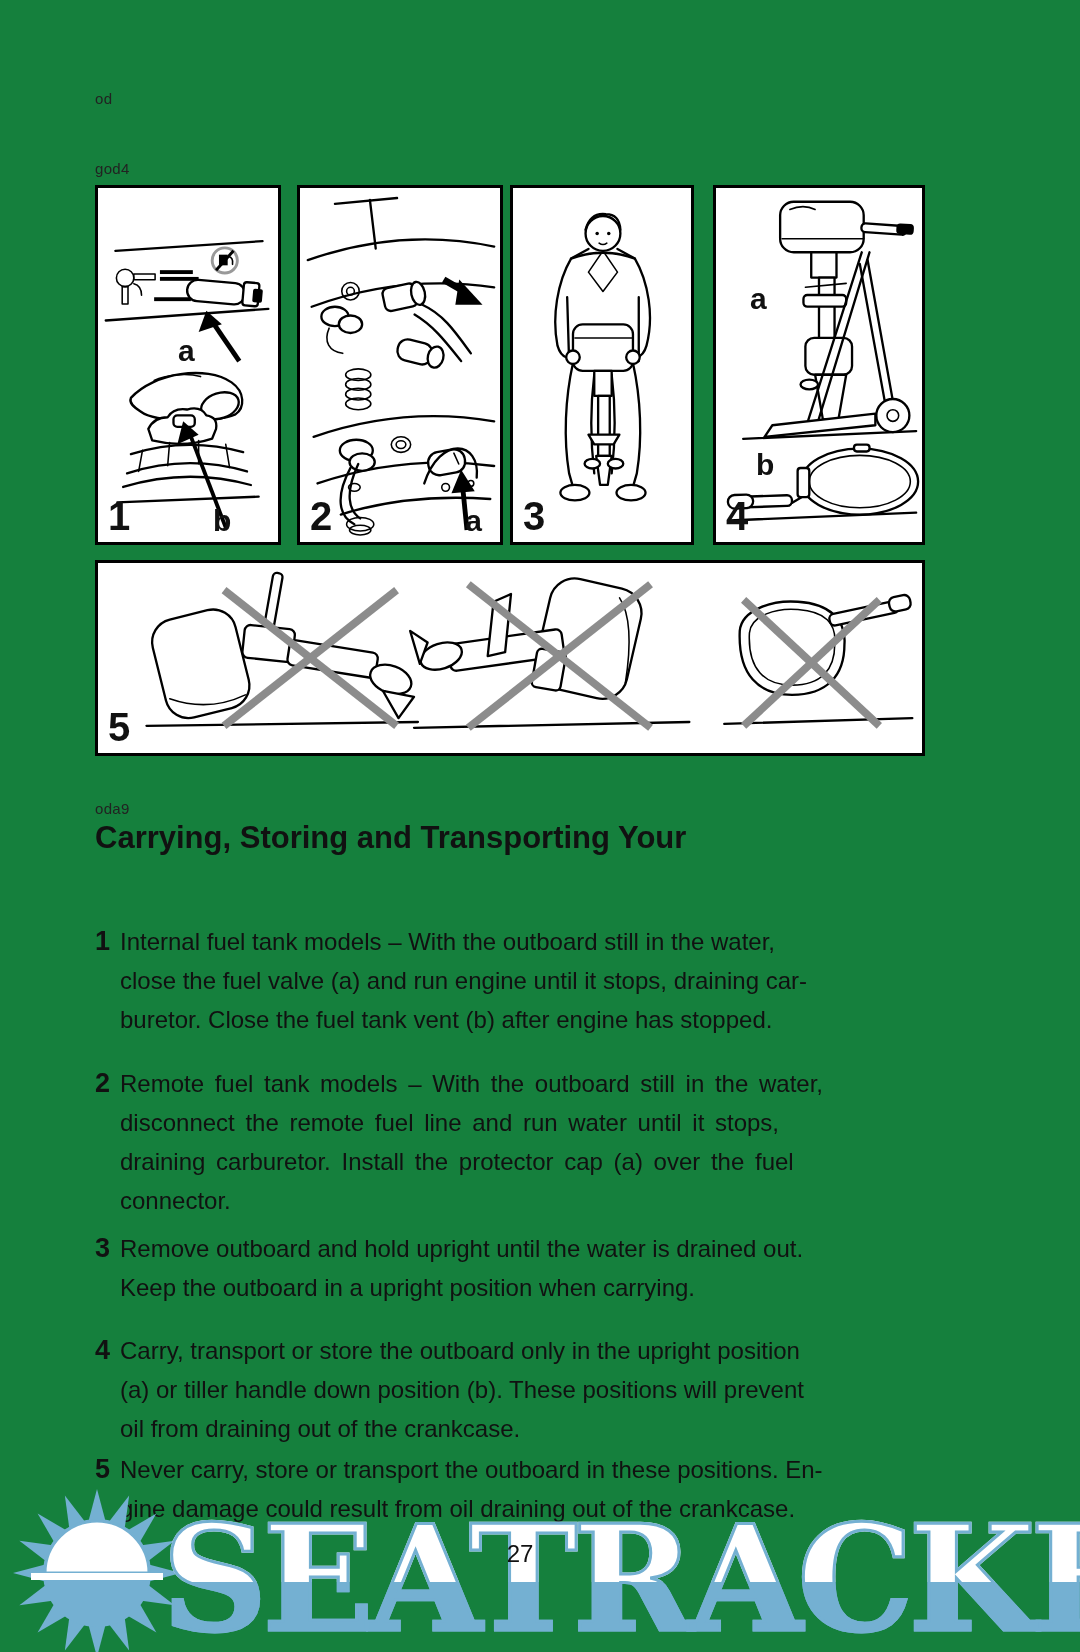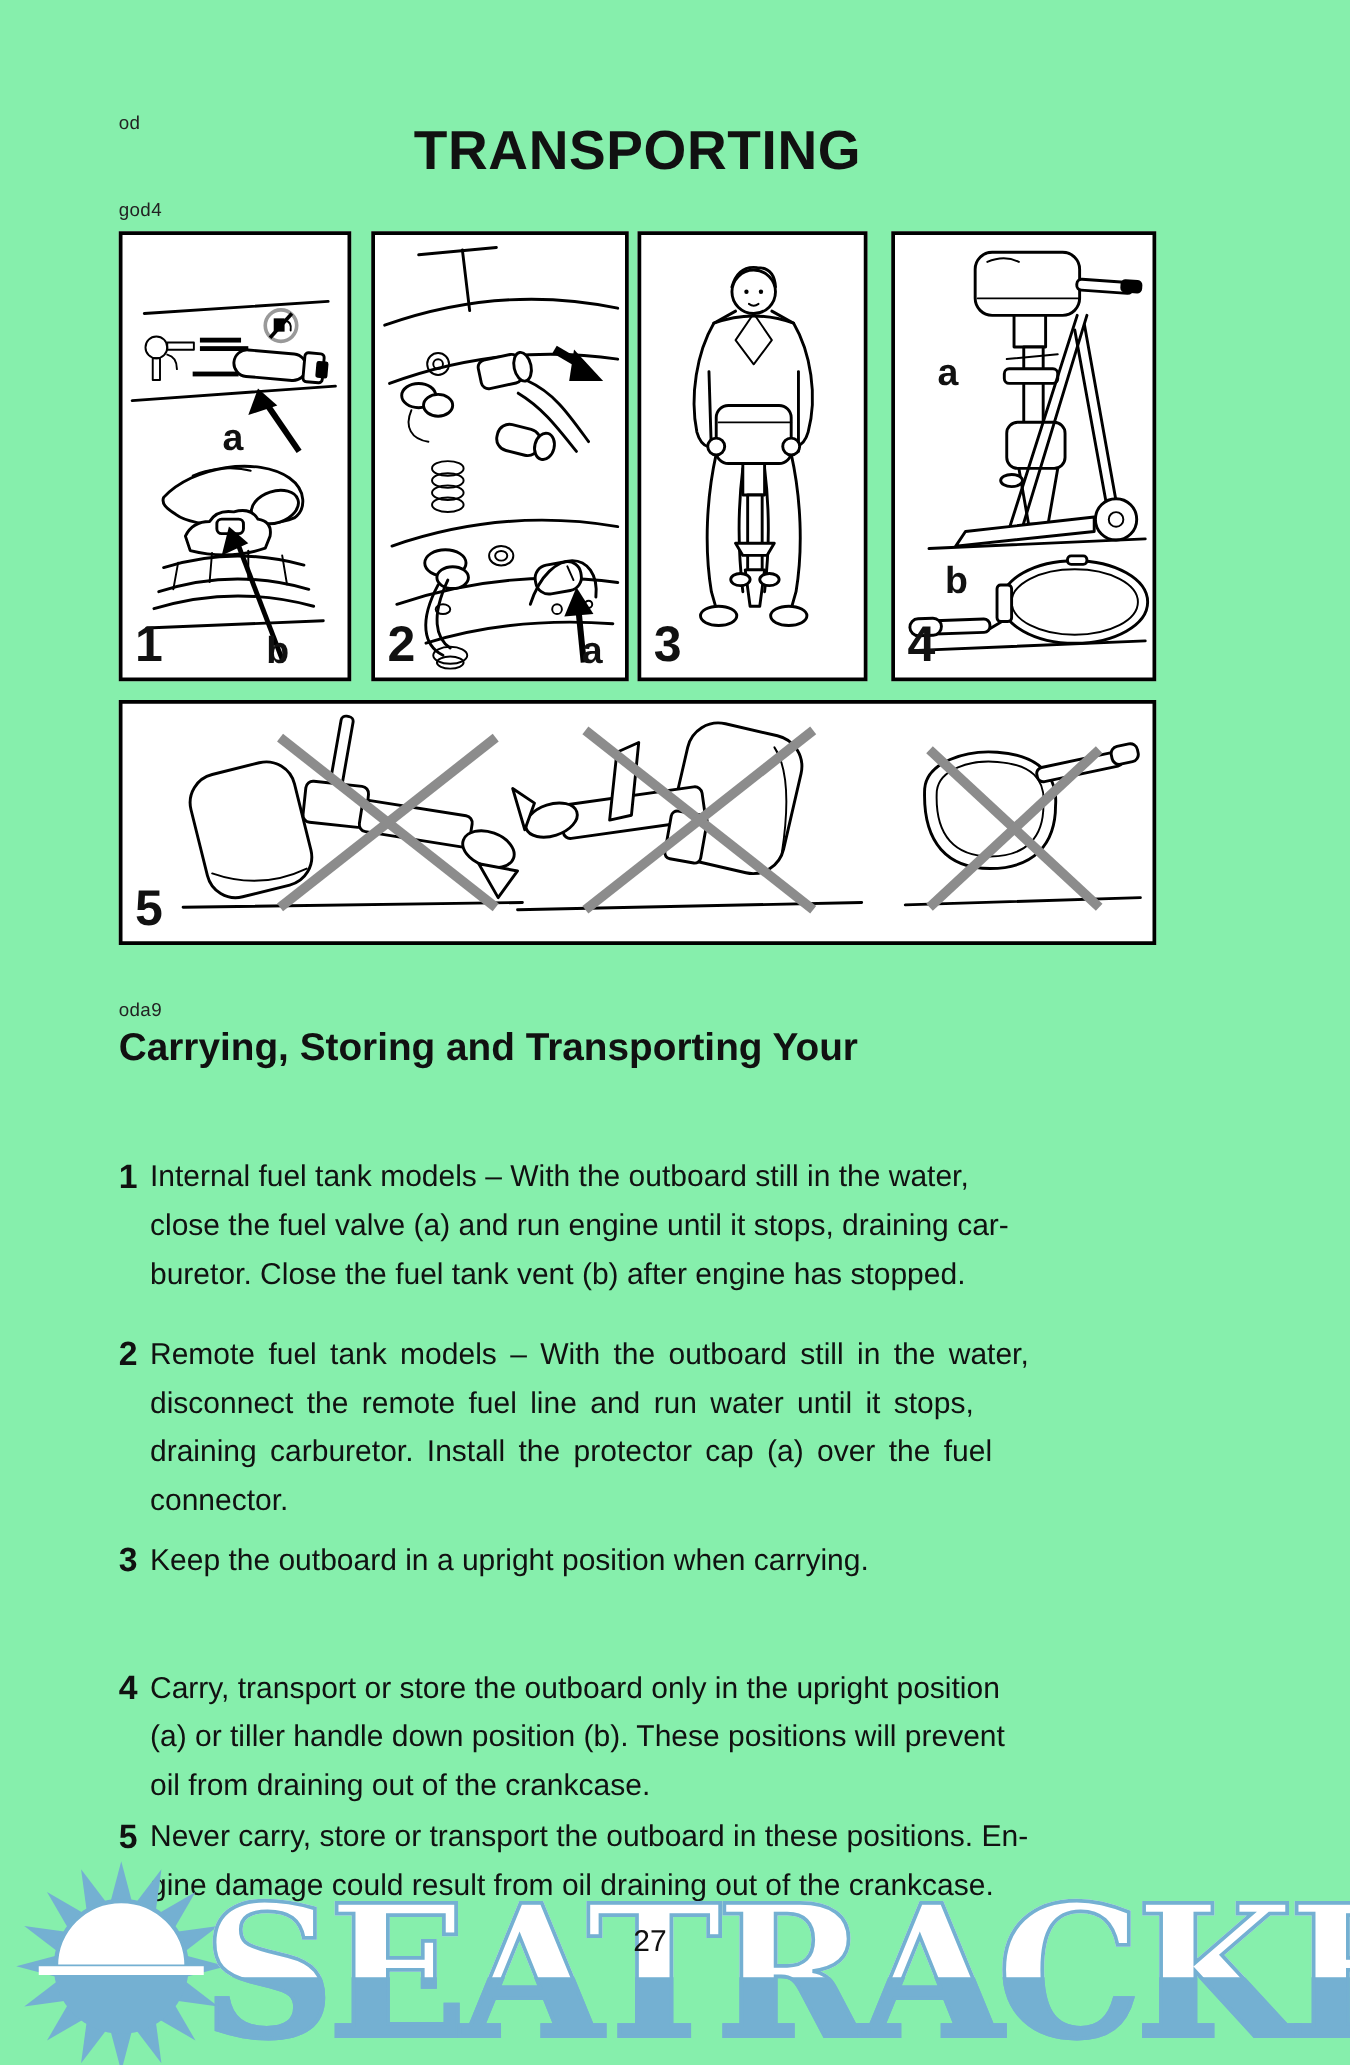--- a/index.html
+++ b/index.html
@@ -1,18 +1,18 @@
 <!DOCTYPE html>
 <html><head>
 <meta charset="utf-8">
 <style>
   html,body{margin:0;padding:0;background:#e8e8e8;}
   .page{
     position:relative;width:1080px;height:1652px;margin:0 auto;
-    background:#86efac;overflow:hidden;
+    background:#15803d;overflow:hidden;
     font-family:"Liberation Sans",sans-serif;color:#111;
   }
   .code{position:absolute;font-size:15px;color:#222;letter-spacing:.3px;}
   .code-top{left:95px;top:90px;}
   .code-fig{left:95px;top:160px;}
   .code-sec{left:95px;top:800px;}
   .doc-title{
     position:absolute;left:95px;width:830px;top:96px;margin:0;
     text-align:center;font-size:44px;font-weight:bold;letter-spacing:.5px;
   }
@@ -70,21 +70,20 @@
   .ink-fill{fill:#fff;stroke:#000;stroke-width:2.4;stroke-linejoin:round;}
   .solid{fill:#000;stroke:none;}
   .cross{stroke:#8c8c8c;stroke-width:8;fill:none;}
 </style>
 </head>
 <body>
 
 <div class="page">
 
   <span class="code code-top">od</span>
-  <h1 class="doc-title">TRANSPORTING</h1>
   <span class="code code-fig">god4</span>
 
   <div class="panel panel-1">
     <svg viewBox="0 0 186 360">
 
       <line class="ink" x1="18" y1="62" x2="170" y2="52"></line>
       <line class="ink" x1="8" y1="134" x2="176" y2="122"></line>
 
       <circle class="ink-thin" cx="28" cy="90" r="9"></circle>
       <rect class="ink-thin" x="37" y="86" width="22" height="6"></rect>
@@ -342,20 +341,21 @@
         <div class="line">Remote fuel tank models – With the outboard still in the water,</div>
         <div class="line">disconnect the remote fuel line and run water until it stops,</div>
         <div class="line">draining carburetor. Install the protector cap (a) over the fuel</div>
         <div class="line" style="word-spacing:normal">connector.</div>
       </div>
     </div>
 
     <div class="step step-3">
       <span class="step-num">3</span>
       <div class="step-body">
+        <div class="line">Remove outboard and hold upright until the water is drained out.</div>
         <div class="line">Keep the outboard in a upright position when carrying.</div>
       </div>
     </div>
 
     <div class="step step-4">
       <span class="step-num">4</span>
       <div class="step-body">
         <div class="line">Carry, transport or store the outboard only in the upright position</div>
         <div class="line">(a) or tiller handle down position (b). These positions will prevent</div>
         <div class="line">oil from draining out of the crankcase.</div>

